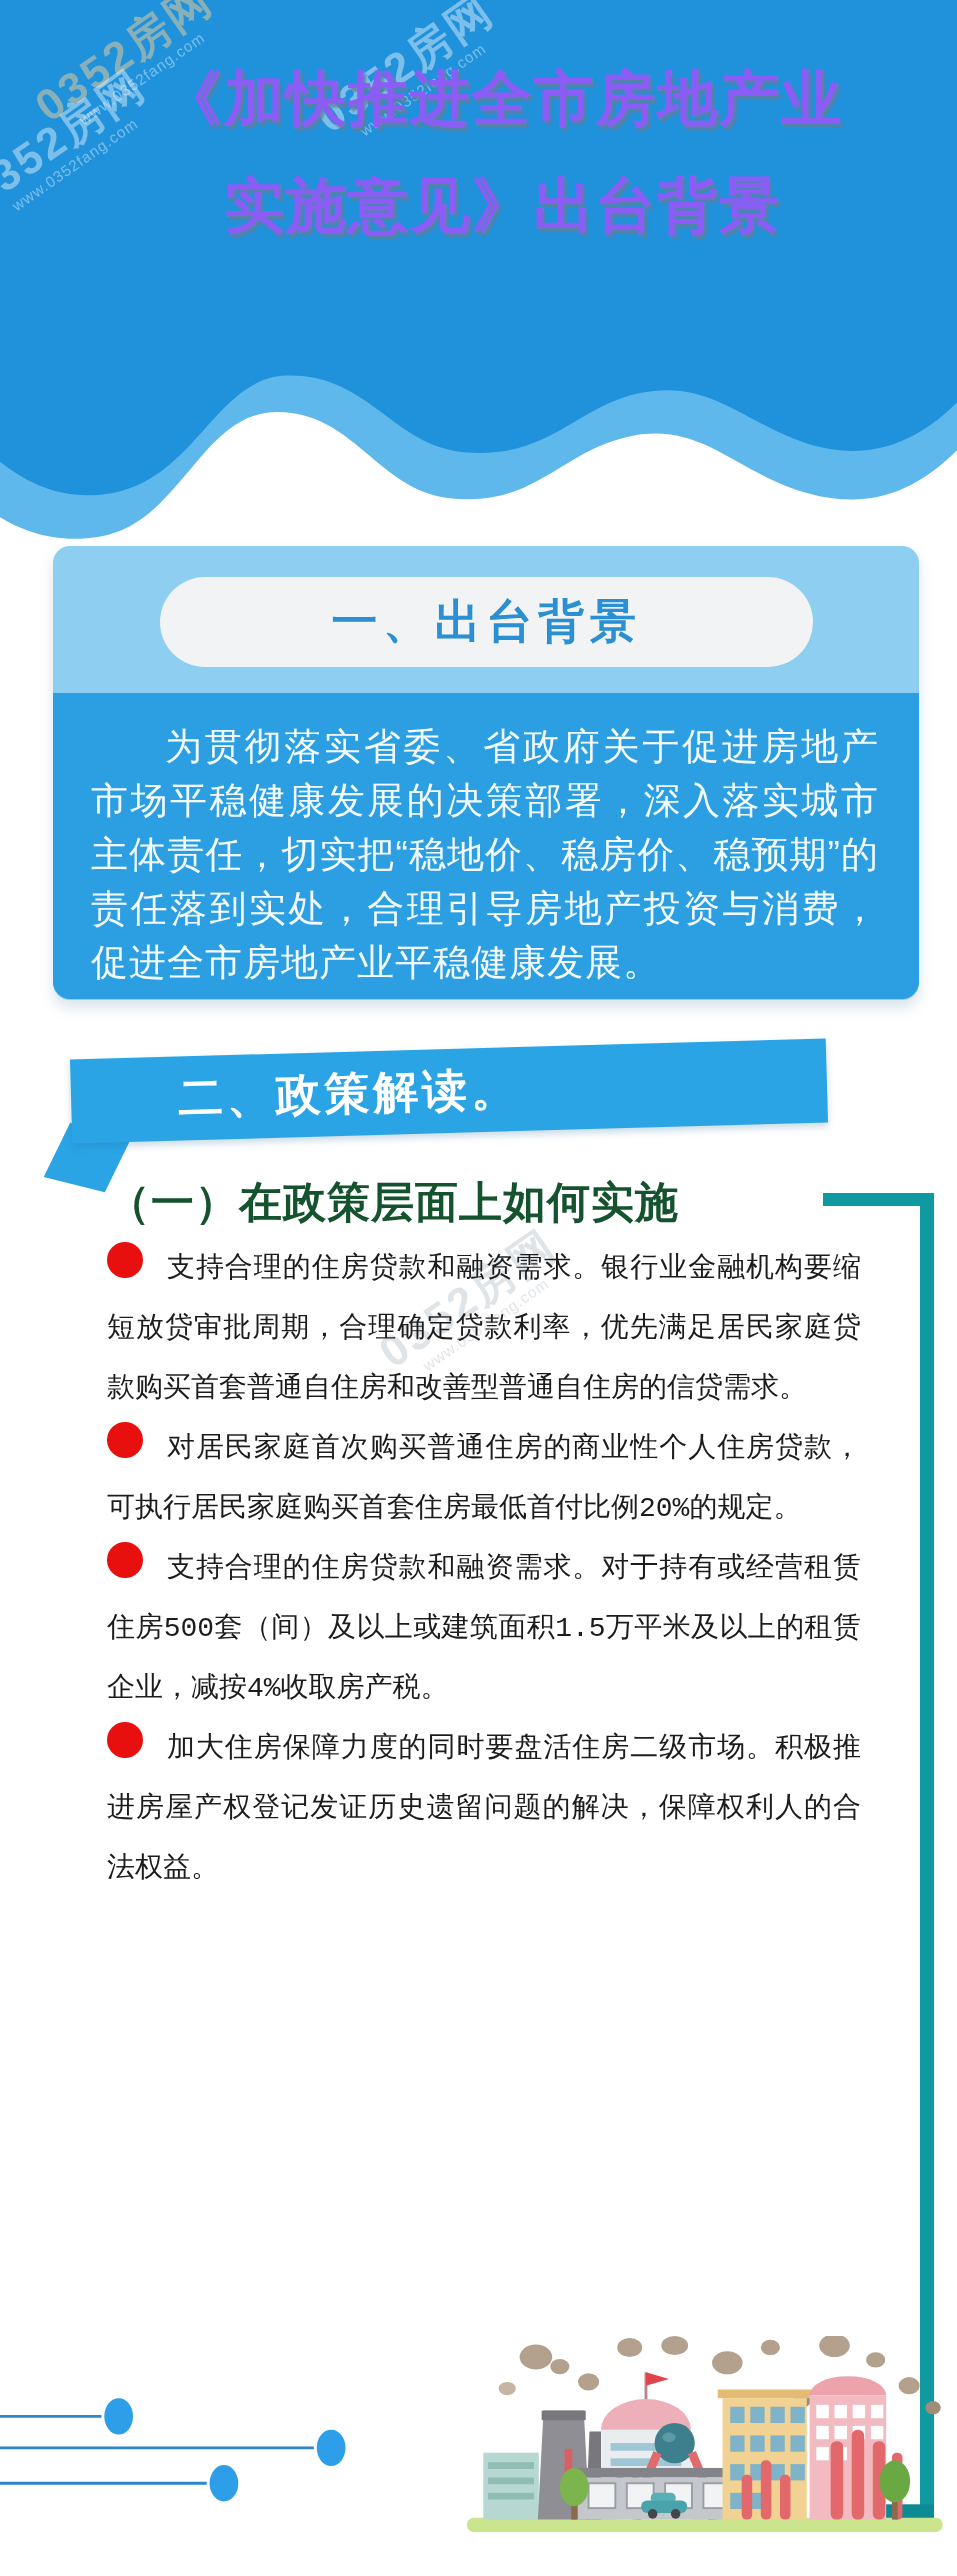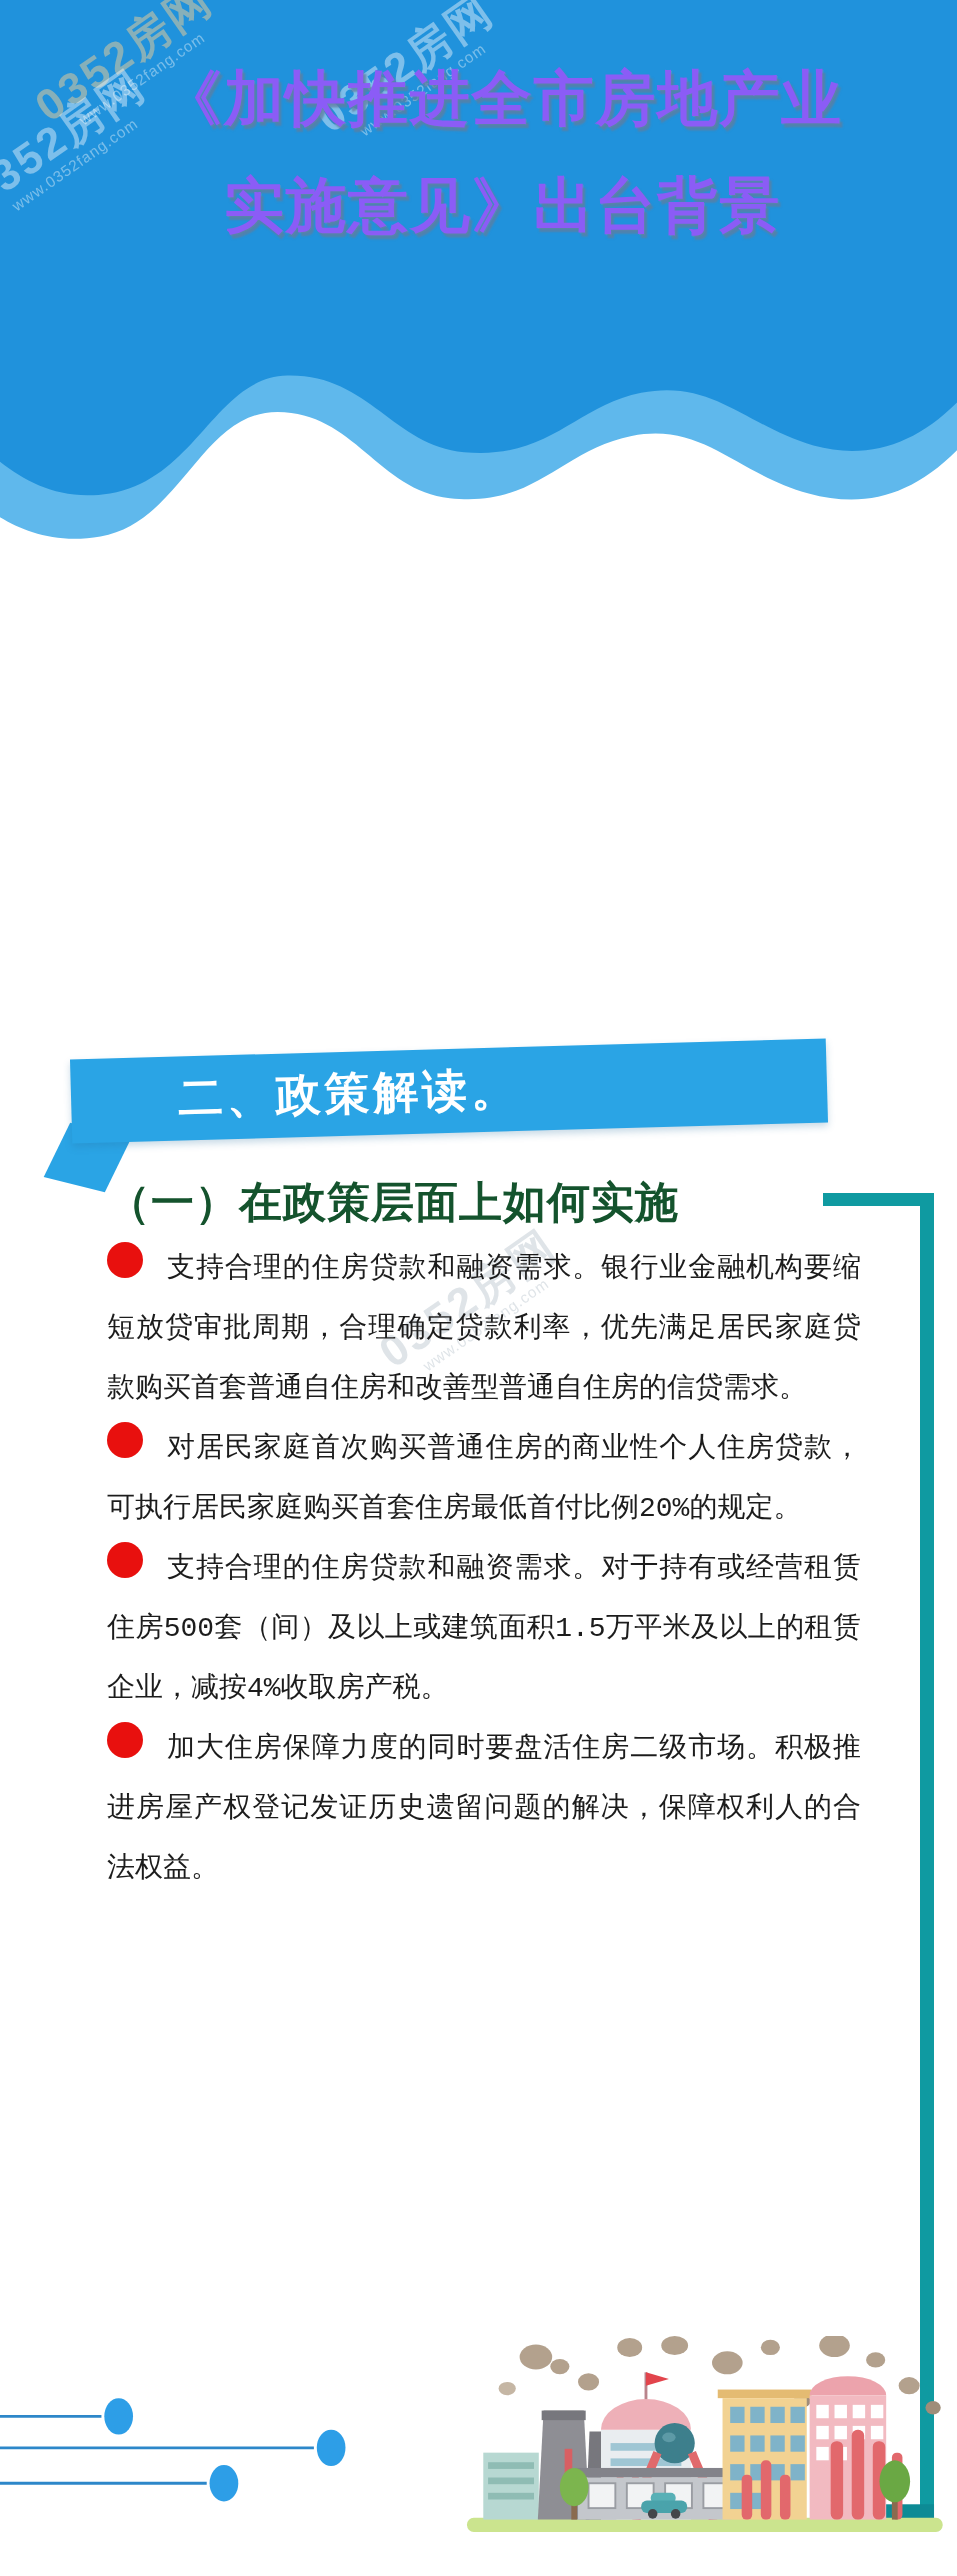--- a/index.html
+++ b/index.html
@@ -81,20 +81,28 @@
   <div class="wm" style="left:710px;top:2389px;">
     <div class="brand">0352房网</div>
     <div class="url">www.0352fang.com</div>
   </div>
 
   <div class="title-block">
     <span class="title-line">《加快推进全市房地产业</span>
     <span class="title-line">实施意见》出台背景</span>
   </div>
 
+  <div class="card">
+    <div class="card-pill">
+      <span>一、出台背景</span>
+    </div>
+    <div class="card-body">
+      <p>为贯彻落实省委、省政府关于促进房地产市场平稳健康发展的决策部署，深入落实城市主体责任，切实把“稳地价、稳房价、稳预期”的责任落到实处，合理引导房地产投资与消费，促进全市房地产业平稳健康发展。</p>
+    </div>
+  </div>
 
   <div class="ribbon-fold"></div>
   <div class="ribbon">
     <span>二、政策解读。</span>
   </div>
 
   <div class="teal-top"></div>
   <div class="teal-side"></div>
 
   <div class="policy">

